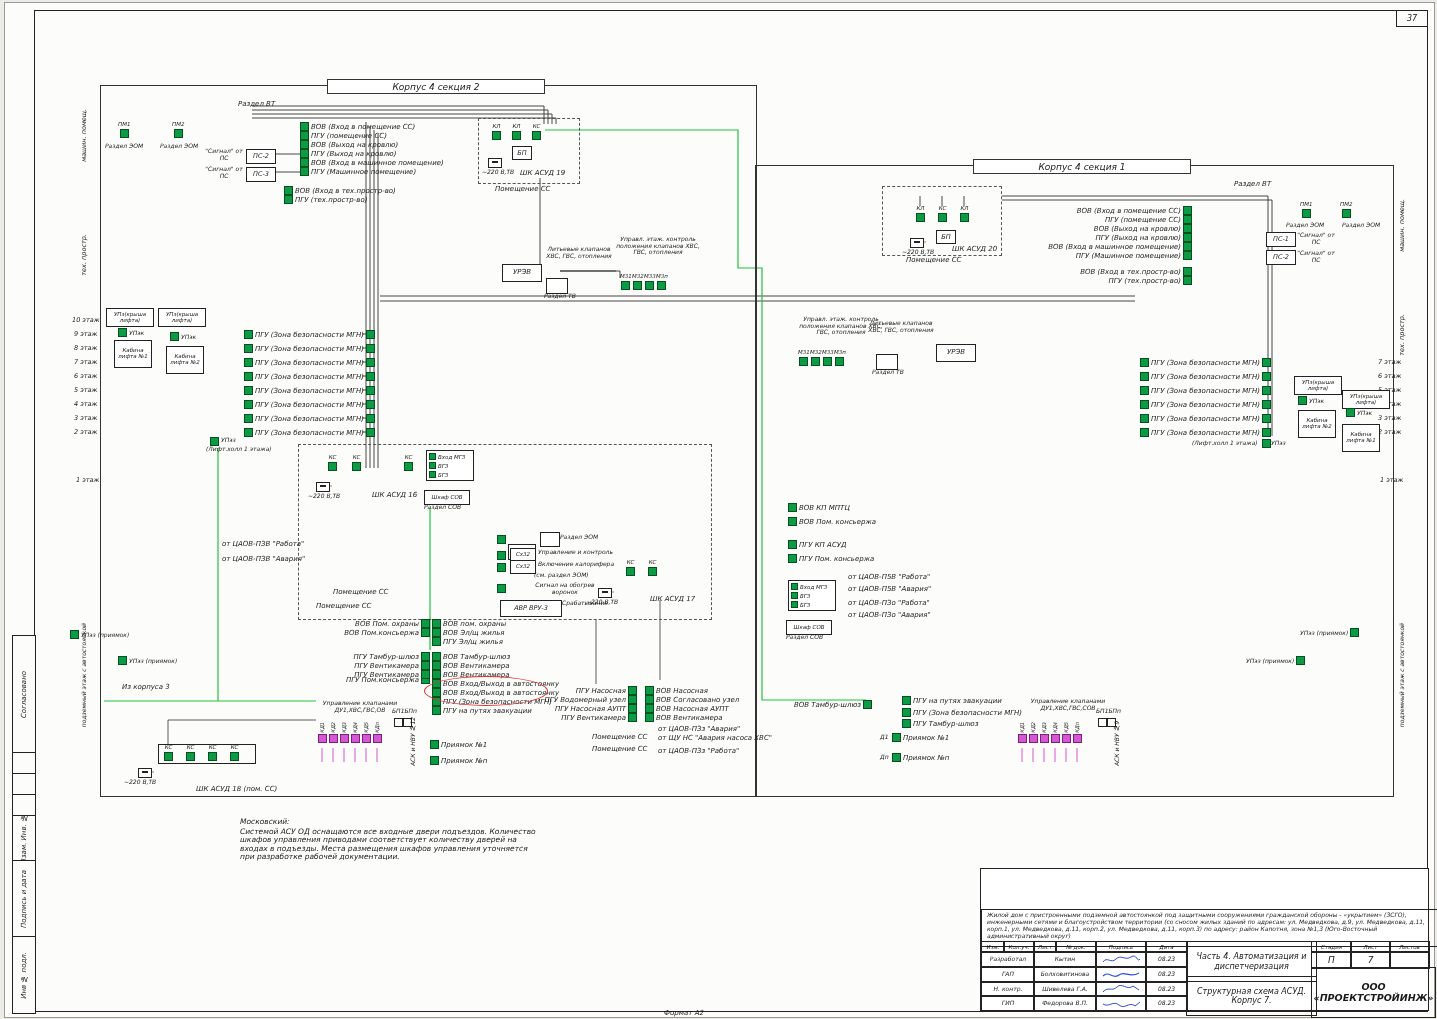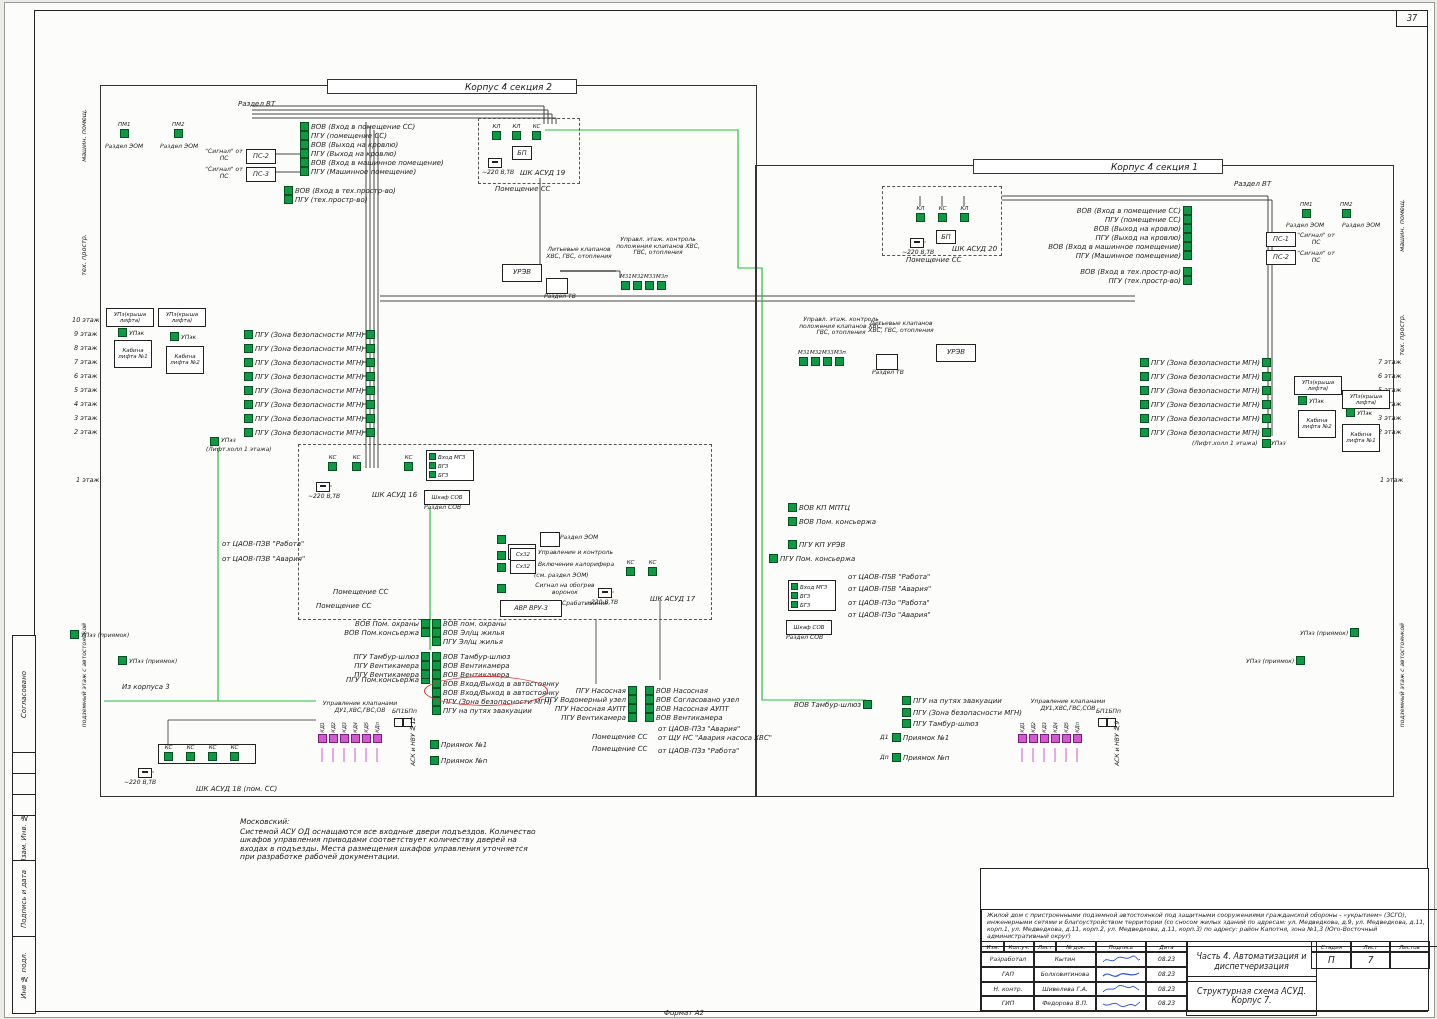--- a/index.html
+++ b/index.html
@@ -2,21 +2,21 @@
 <html><head>
 <meta charset="utf-8">
 <style>
   html,body{margin:0;padding:0}
   body{width:1437px;height:1019px;position:relative;background:#ecebe5;
        font-family:"DejaVu Sans",sans-serif;font-style:italic;color:#1a1a1a;overflow:hidden}
   .sheet{position:absolute;left:4px;top:2px;width:1429px;height:1014px;background:#fcfcfa;border:1px solid #999}
   .frame{position:absolute;left:34px;top:10px;width:1392px;height:1000px;border:1.5px solid #222;background:transparent}
   .sec{position:absolute;border:1.4px solid #333}
   .sec-title{position:absolute;border:1px solid #333;background:#fff;font-size:9px;height:13px;
-             display:flex;align-items:center;justify-content:flex-end;padding:0 24px;white-space:nowrap}
+             display:flex;align-items:center;justify-content:center;padding:0 8px;white-space:nowrap}
   .t{position:absolute;font-size:7px;white-space:nowrap;line-height:1.12}
   .t6{position:absolute;font-size:6px;white-space:nowrap;line-height:1.1}
   .tc{text-align:center;white-space:normal}
   .box{position:absolute;border:1px solid #222;background:#fff;font-size:6.5px;display:flex;align-items:center;
        justify-content:center;text-align:center;line-height:1.05;padding:1px}
   .dash{position:absolute;border:1px dashed #555;background:transparent}
   .gsq{width:7px;height:7px;background:#0d9a45;border:1px solid #04501f;flex:0 0 auto;display:inline-block}
   .gsq.s{width:5px;height:5px}
   .psq{width:7px;height:7px;background:#d557d5;border:1px solid #7a1f7a;flex:0 0 auto;display:inline-block}
   .agsq{position:absolute;width:7px;height:7px;background:#0d9a45;border:1px solid #04501f}
@@ -707,23 +707,23 @@
 <div class="sig" style="left:788px;top:503px">
     <span class="gsq"></span>
     <span>ВОВ КП МПТЦ</span>
   </div>
 <div class="sig" style="left:788px;top:517px">
     <span class="gsq"></span>
     <span>ВОВ Пом. консьержа</span>
   </div>
 <div class="sig" style="left:788px;top:540px">
     <span class="gsq"></span>
-    <span>ПГУ КП УРЭВ</span>
-  </div>
-<div class="sig" style="left:769px;top:554px">
+    <span>ПГУ КП АСУД</span>
+  </div>
+<div class="sig" style="left:788px;top:554px">
     <span class="gsq"></span>
     <span>ПГУ Пом. консьержа</span>
   </div>
 
 <div class="mlist" style="left:788px;top:580px;width:42px">
   <div class="mrow">
       <span class="gsq s"></span>
       <span>Вход МГЗ</span>
     </div>
   <div class="mrow">
@@ -914,15 +914,18 @@
     </div>
   <div class="cell" style="left:330px;top:82px;width:39px;height:16px;font-size:9px">
       <span>П</span>
     </div>
   <div class="cell" style="left:369px;top:82px;width:39px;height:16px;font-size:9px">
       <span>7</span>
     </div>
   <div class="cell" style="left:408px;top:82px;width:39px;height:16px;font-size:9px">
       <span></span>
     </div>
+  <div class="cell" style="left:330px;top:98px;width:117px;height:43px;font-size:9.5px;font-weight:bold;padding:3px">
+      <span>ООО «ПРОЕКТСТРОЙИНЖ»</span>
+    </div>
 </div>
 
 <div class="t" style="left:664px;top:1010px;font-size:7px">Формат А2</div>
 
 </body></html>

